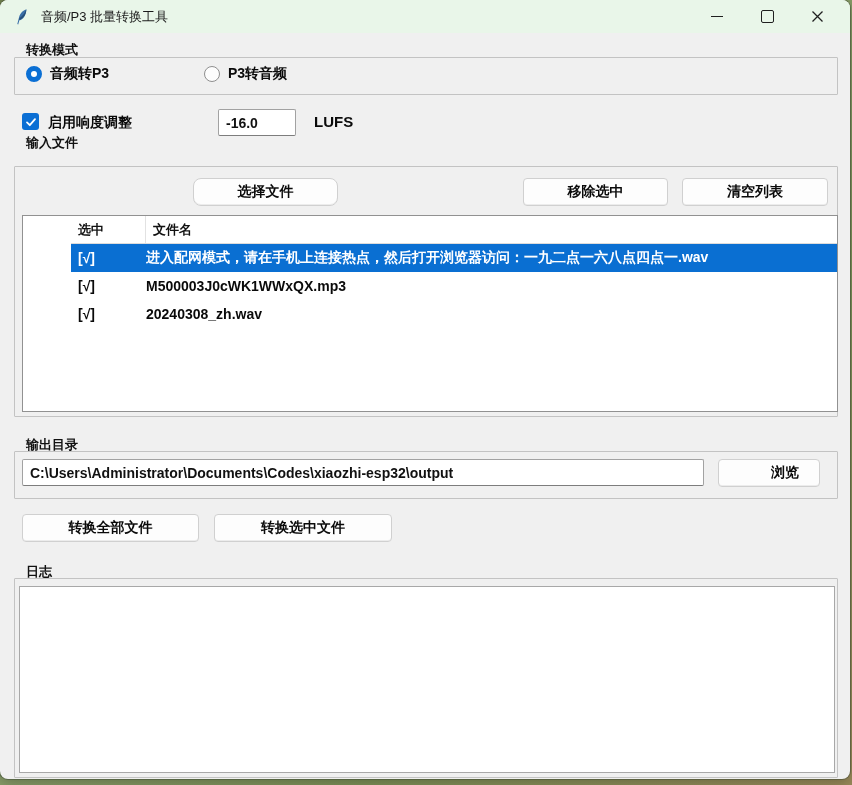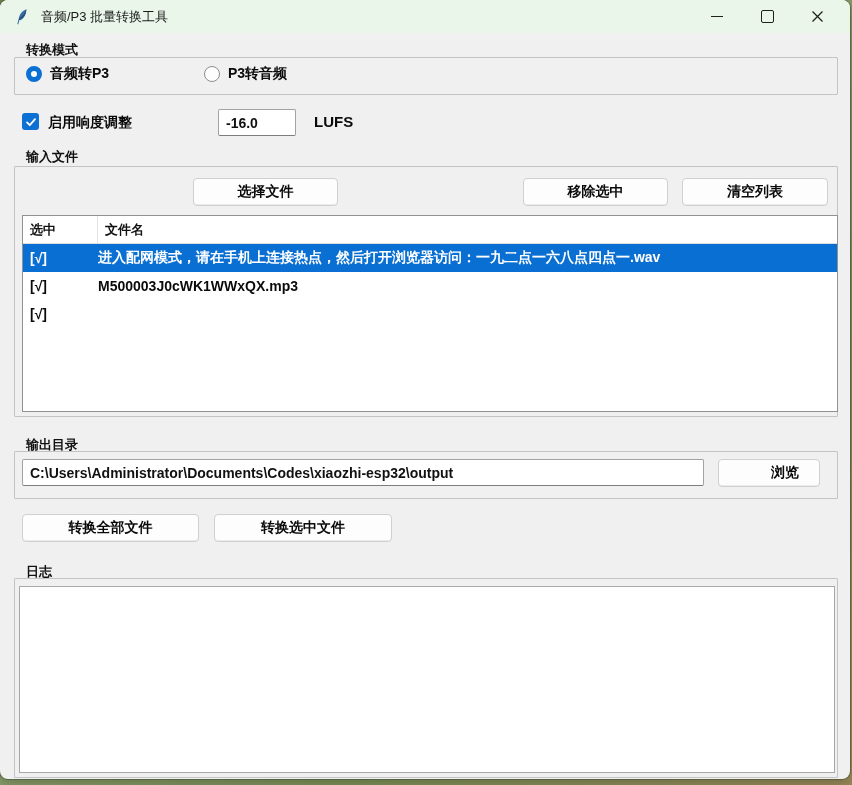--- a/index.html
+++ b/index.html
@@ -52,21 +52,21 @@
   .btn{
     position:absolute;box-sizing:border-box;background:#fdfdfd;
     border:1px solid #d0d0d0;border-radius:4px;
     display:flex;align-items:center;justify-content:center;
     font-size:14px;font-weight:700;color:#0a0a0a;cursor:default;
     box-shadow:inset 0 -1px 0 #ececec;
   }
   
   .tree{
     position:absolute;left:22px;top:215px;width:816px;height:197px;
-    background:#fff;border:1px solid #919191;box-sizing:border-box;overflow:hidden;
+    background:#fff;border:1px solid #919191;box-sizing:border-box;overflow:hidden;padding-left:48px;
   }
   .tree-header{display:flex;height:27px;background:#fff;border-bottom:1px solid #dcdcdc;}
   .th{font-size:13px;font-weight:700;color:#111;display:flex;align-items:center;padding-left:7px;box-sizing:border-box;}
   .th-check{width:75px;border-right:1px solid #e2e2e2;}
   .th-name{flex:1;}
   .trow{display:flex;height:28px;align-items:center;color:#0a0a0a;}
   .trow .td-check{width:75px;padding-left:7px;box-sizing:border-box;font-size:14px;font-weight:700;}
   .trow .td-name{flex:1;font-size:14px;font-weight:700;white-space:nowrap;overflow:hidden;}
   .trow.selected{background:#0a6fd2;color:#fff;}
   
@@ -115,41 +115,42 @@
 
   <div class="checkbox" style="left:22px;top:113px;">
     <svg width="12" height="12" viewBox="0 0 12 12">
       <polyline points="2,6.4 4.8,9.2 10,3.2" fill="none" stroke="#fff" stroke-width="1.8" stroke-linecap="round" stroke-linejoin="round"></polyline>
     </svg>
   </div>
   <span class="cb-label" style="left:48px;top:114px;">启用响度调整</span>
   <input class="entry" style="left: 218px; top: 109px; width: 78px; height: 27px;" value="-16.0">
   <span class="unit-label" style="left:314px;top:113px;">LUFS</span>
 
-  <span class="group-label" style="left:26px;top:148px;">输入文件</span>
+  <span class="group-label" style="left:26px;top:134px;">输入文件</span>
   <div class="group" style="left:14px;top:166px;width:822px;height:249px;"></div>
-  <div class="btn" style="left:193px;top:178px;width:145px;height:28px;">选择文件</div>
+  <div class="btn" style="left:193px;top:178px;width:145px;height:28px;border-radius:8px;">选择文件</div>
   <div class="btn" style="left:523px;top:178px;width:145px;height:28px;">移除选中</div>
   <div class="btn" style="left:682px;top:178px;width:146px;height:28px;">清空列表</div>
 
   <div class="tree">
     <div class="tree-header">
       <div class="th th-check">选中</div>
       <div class="th th-name">文件名</div>
     </div>
     <div class="trow selected">
       <span class="td-check">[√]</span>
       <span class="td-name">进入配网模式，请在手机上连接热点，然后打开浏览器访问：一九二点一六八点四点一.wav</span>
     </div>
     <div class="trow">
       <span class="td-check">[√]</span>
       <span class="td-name">M500003J0cWK1WWxQX.mp3</span>
     </div>
     <div class="trow">
       <span class="td-check">[√]</span>
+      <span class="td-name">20240308_zh.wav</span>
     </div>
   </div>
 
   <span class="group-label" style="left:26px;top:436px;text-align:right;">输出目录</span>
   <div class="group" style="left:14px;top:451px;width:822px;height:46px;"></div>
   <input class="entry" style="left: 22px; top: 459px; width: 682px; height: 27px;" value="C:\Users\Administrator\Documents\Codes\xiaozhi-esp32\output">
   <div class="btn" style="left:718px;top:459px;width:102px;height:28px;padding-left:32px;">浏览</div>
 
   <div class="btn" style="left:22px;top:514px;width:177px;height:28px;">转换全部文件</div>
   <div class="btn" style="left:214px;top:514px;width:178px;height:28px;">转换选中文件</div>

